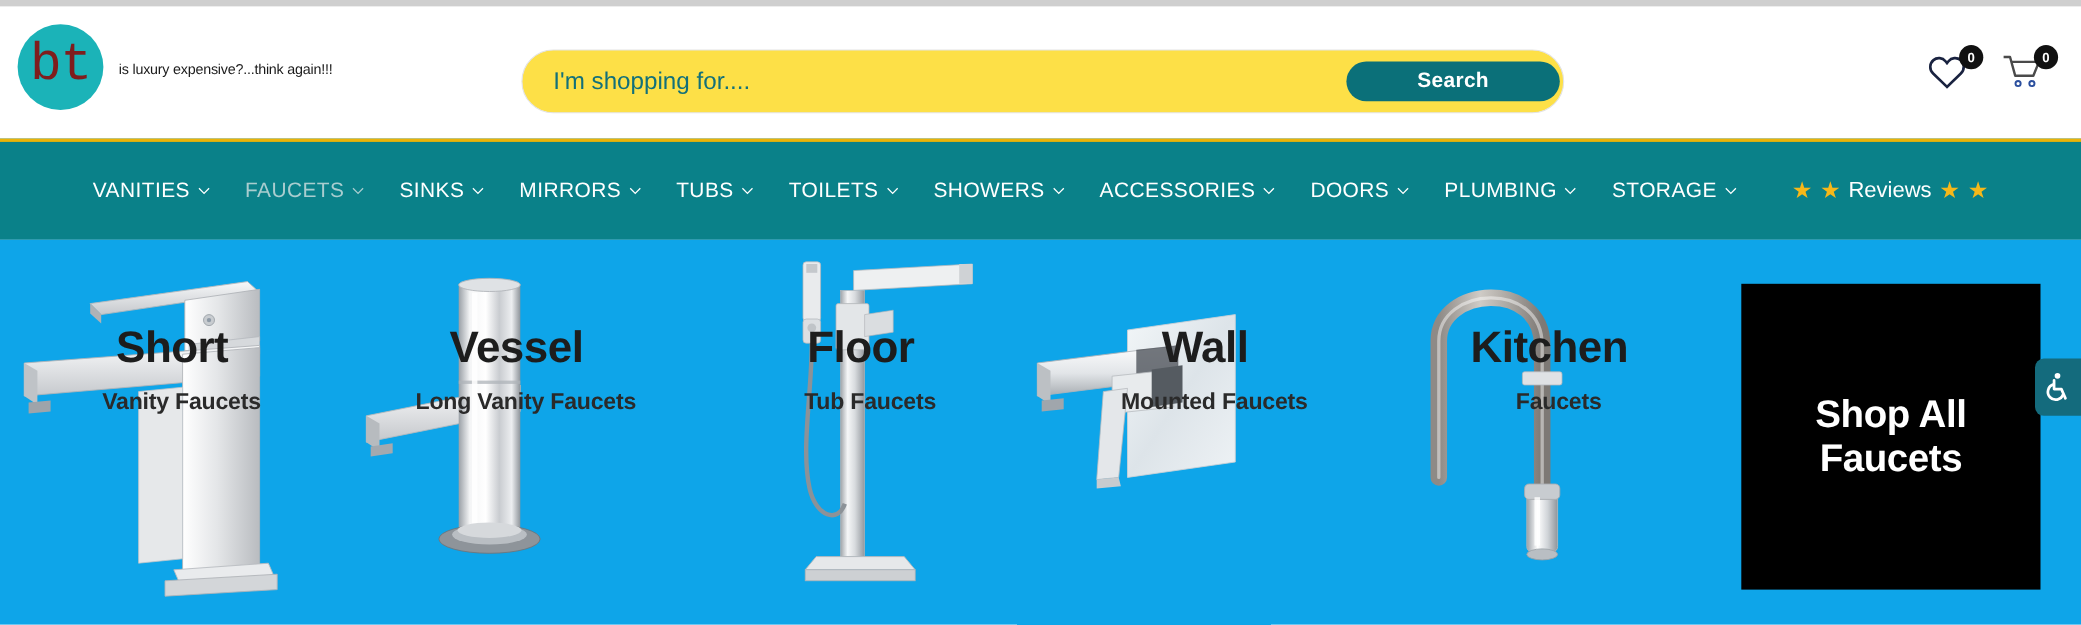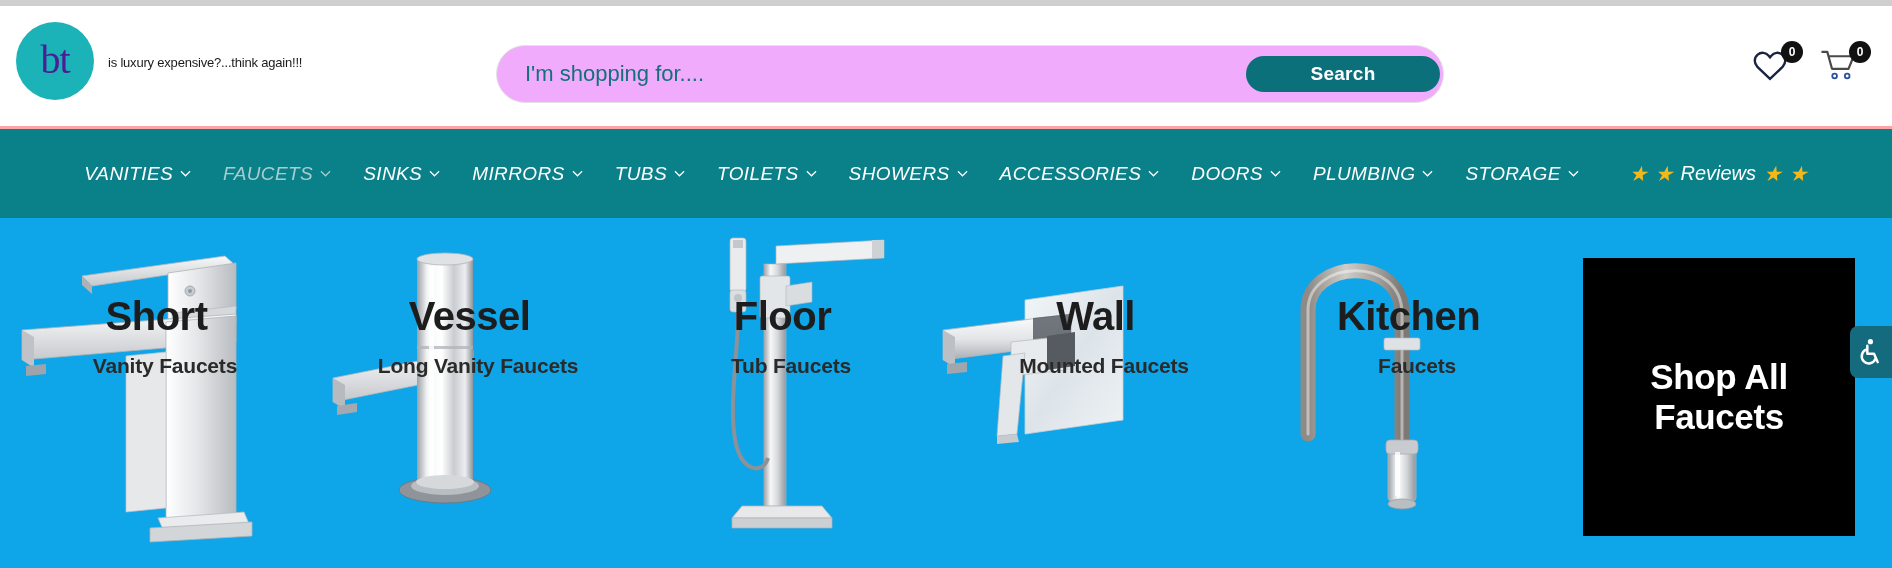--- a/index.html
+++ b/index.html
@@ -29,42 +29,42 @@
     position:absolute; left:16px; top:16px;
     display:flex; align-items:center; gap:14px;
   }
   .logo-badge {
     width:78px; height:78px; border-radius:50%;
     background:#1bb3b8;
     display:flex; align-items:center; justify-content:center;
     flex:none;
   }
   .logo-badge-text {
-    color:#4c1d95; font-size:40px; font-weight:400;
+    color:#7f1d1d; font-size:48px; font-weight:400;
     letter-spacing:-1px; line-height:1;
-    font-family:Liberation Serif, serif;
+    font-family:Liberation Mono, monospace;
     margin-top:-2px;
   }
   .logo-text-block { display:flex; flex-direction:column; justify-content:center; }
   .logo-word {
     font-size:40px; font-weight:400; color:#1a1a1a;
     letter-spacing:-1.2px; line-height:1.05;
     font-family:"DejaVu Sans", sans-serif;
   }
   .logo-tag {
     font-size:13px; color:#1a1a1a; letter-spacing:-0.2px;
     margin-top:2px; white-space:nowrap;
   }
 
   
   .search-wrap {
-    position:absolute; left:496px; top:39px;
+    position:absolute; left:474px; top:39px;
     width:948px; height:58px;
     border:1px solid #e3e3e3; border-radius:29px;
-    background:#f0abfc;
+    background:#fde047;
     display:flex; align-items:center; justify-content:space-between;
   }
   .search-input {
     border:none; outline:none; background:transparent;
     font-family:"Liberation Sans", sans-serif;
     font-size:22px; color:#0c7079;
     padding-left:28px; height:56px; flex:1;
   }
   .search-input::placeholder { color:#12707a; opacity:1; }
   .search-btn {
@@ -88,22 +88,22 @@
     background:#111111; color:#ffffff;
     font-size:12px; font-weight:bold;
     display:flex; align-items:center; justify-content:center;
     padding:0 5px;
   }
 
   
   .nav {
     position:absolute; top:126px; left:0; width:1892px; height:92px;
     background:#0a8189;
-    border-top:3px solid #fca5a5;
-    display:flex; align-items:center; justify-content:center;font-style:italic;
+    border-top:3px solid #eab308;
+    display:flex; align-items:center; justify-content:center;
   }
   .nav-inner { display:flex; align-items:center; gap:0; }
   .nav-item {
     display:flex; align-items:center; gap:7px;
     color:#ffffff; font-size:19px; letter-spacing:0.4px;
     padding:0 16px; cursor:pointer; white-space:nowrap;
   }
   .nav-item.dim { color:#a9cdcf; }
   .caret { display:inline-block; width:11px; height:11px; }
   .caret svg { display:block; }

